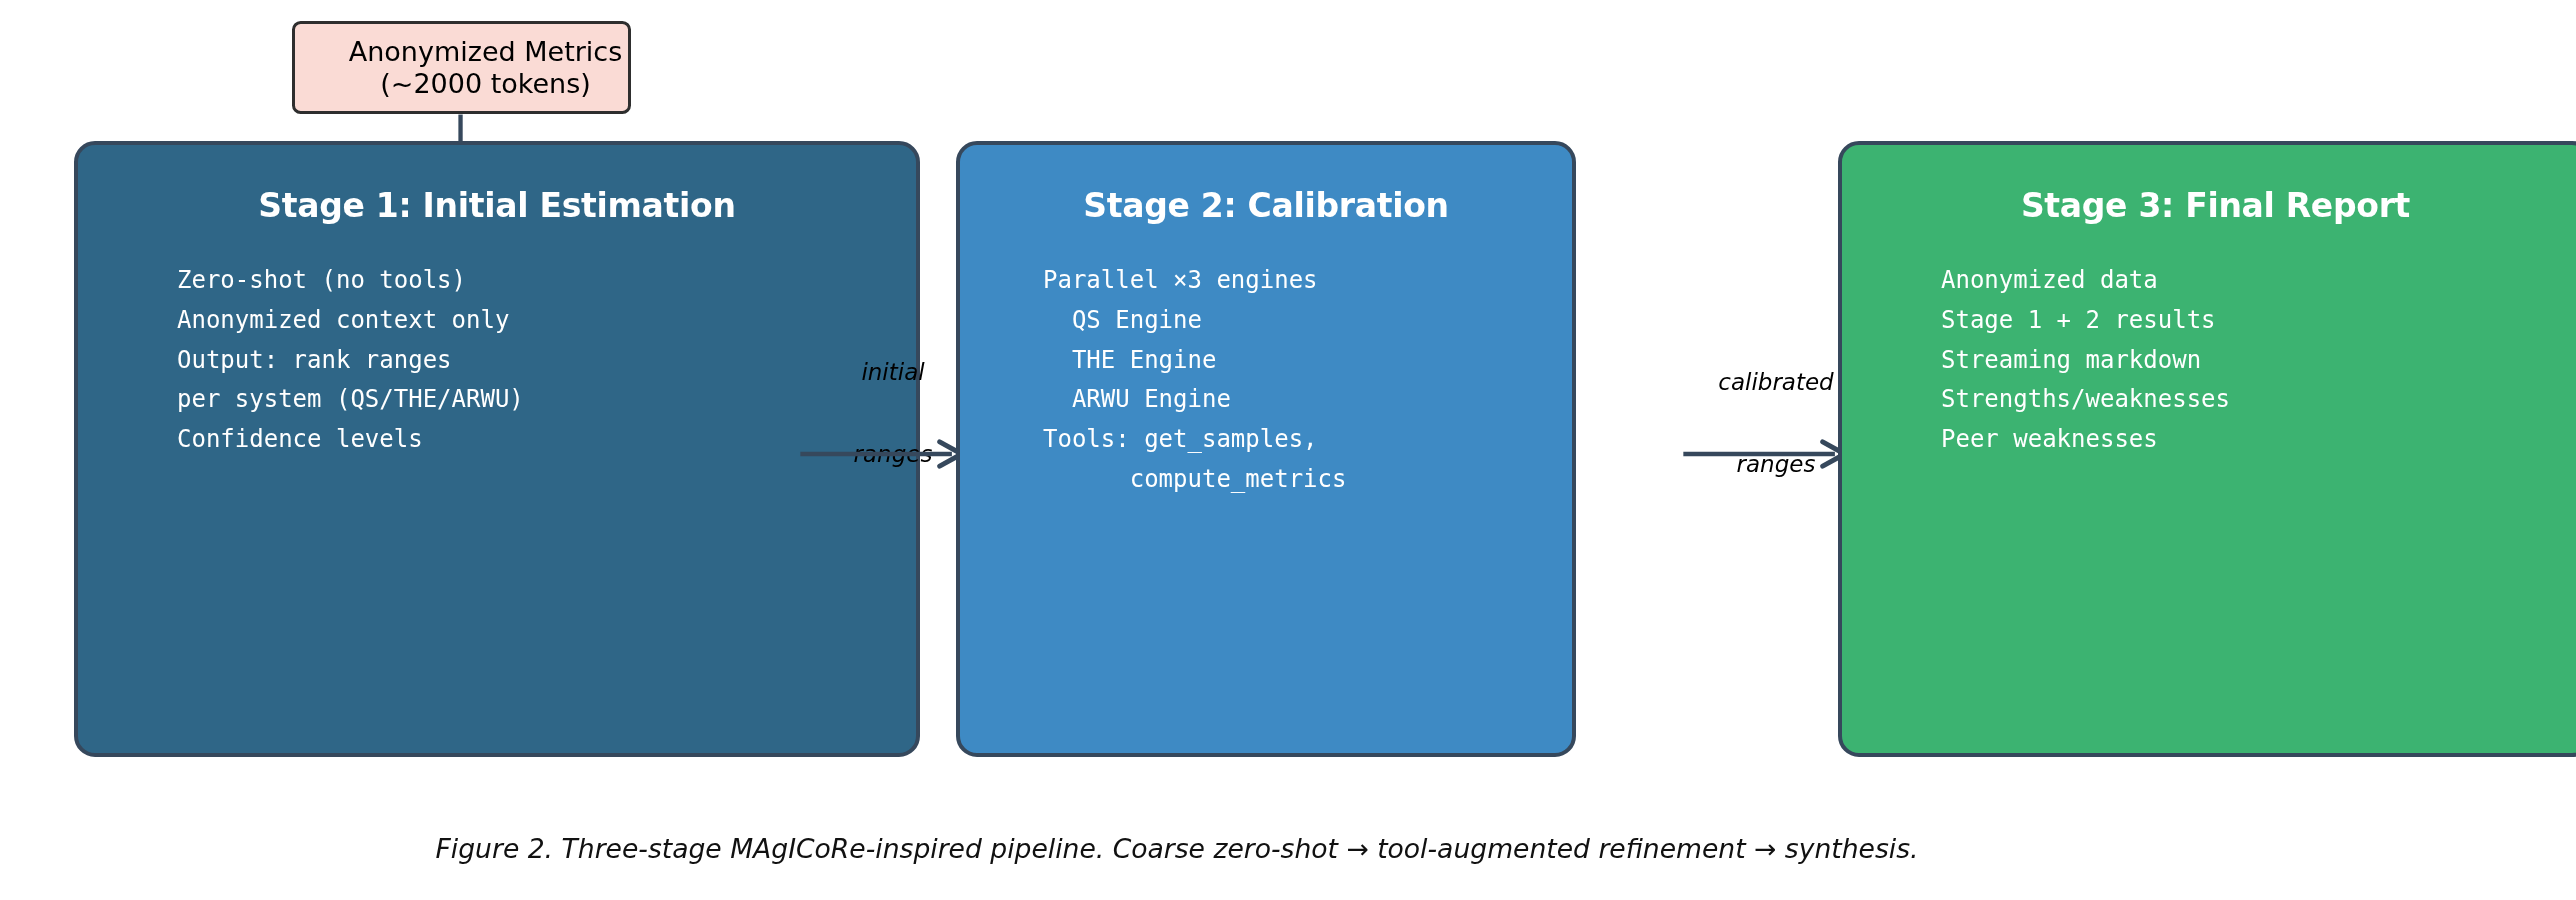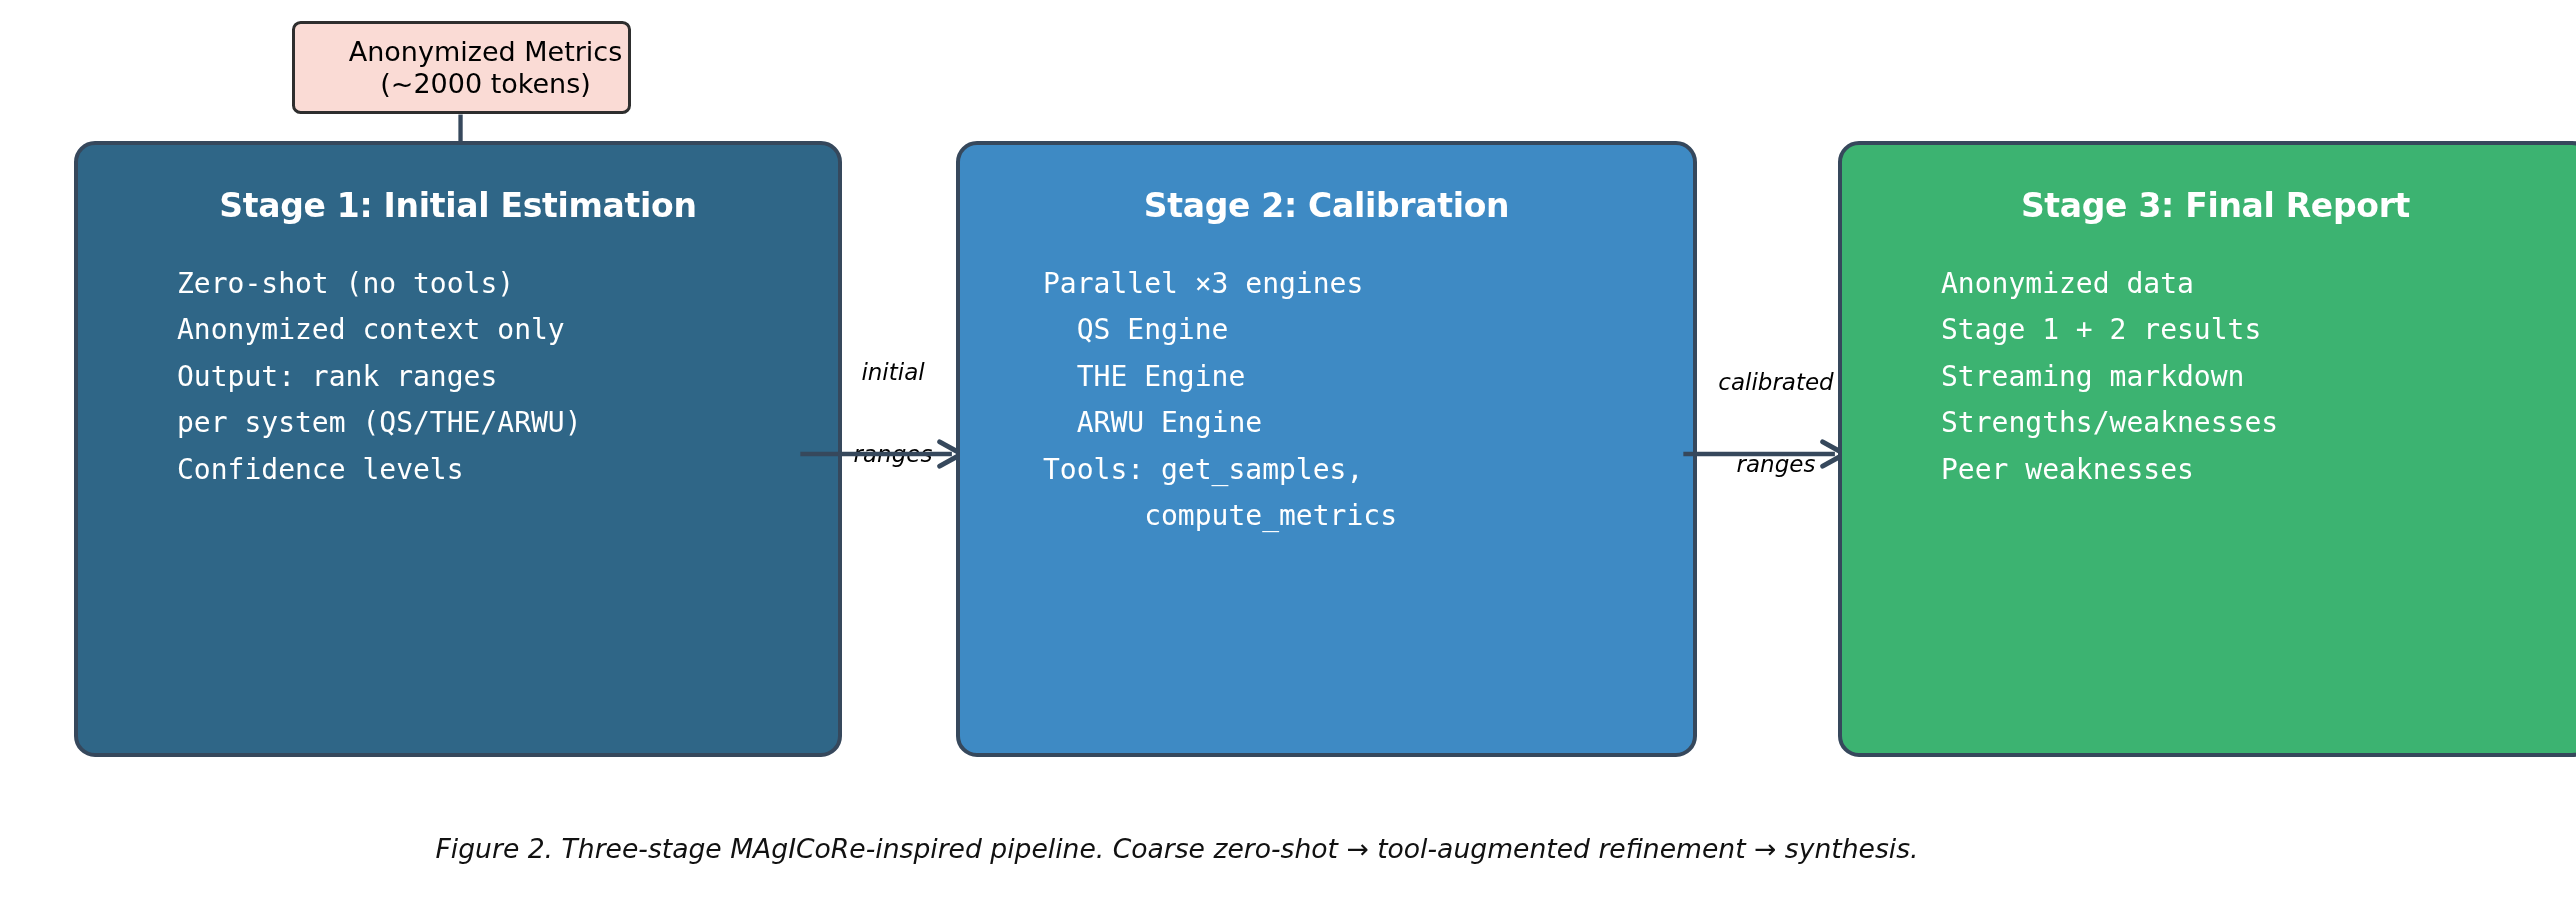--- a/index.html
+++ b/index.html
@@ -49,22 +49,22 @@
   
   .stage {
     position: absolute;
     top: 141px;
     height: 616px;
     box-sizing: border-box;
     border: 4.3px solid #36485c;
     border-radius: 21px;
     overflow: hidden;
   }
-  .stage-1 { left: 74px;  width: 768px; background: #2f6687; }
-  .stage-2 { left: 956px; width: 741px; background: #3e8ac4; }
+  .stage-1 { left: 74px;  width: 846px; background: #2f6687; }
+  .stage-2 { left: 956px; width: 620px; background: #3e8ac4; }
   .stage-3 { left: 1838px; width: 755px; background: #3cb371; }
 
   .stage-title {
     margin: 41px 0 0 0;
     font-family: "DejaVu Sans", sans-serif;
     font-size: 33px;
     font-weight: bold;
     color: #ffffff;
     text-align: center;
     white-space: pre;
@@ -74,21 +74,21 @@
   .stage-body {
     margin-top: 36px;
     padding-left: 99px;
     padding-right: 12.4px;
   }
   .stage-2 .stage-body { padding-left: 83px; }
   .stage-3 .stage-body { padding-left: 99px; }
 
   .body-line {
     font-family: "DejaVu Sans Mono", monospace;
-    font-size: 28px;
+    font-size: 24px;
     color: #ffffff;
     line-height: 1.66;
     white-space: pre;
     text-align: left;
   }
 
   
   .connector { position: absolute; }
 
   .edge-label {

